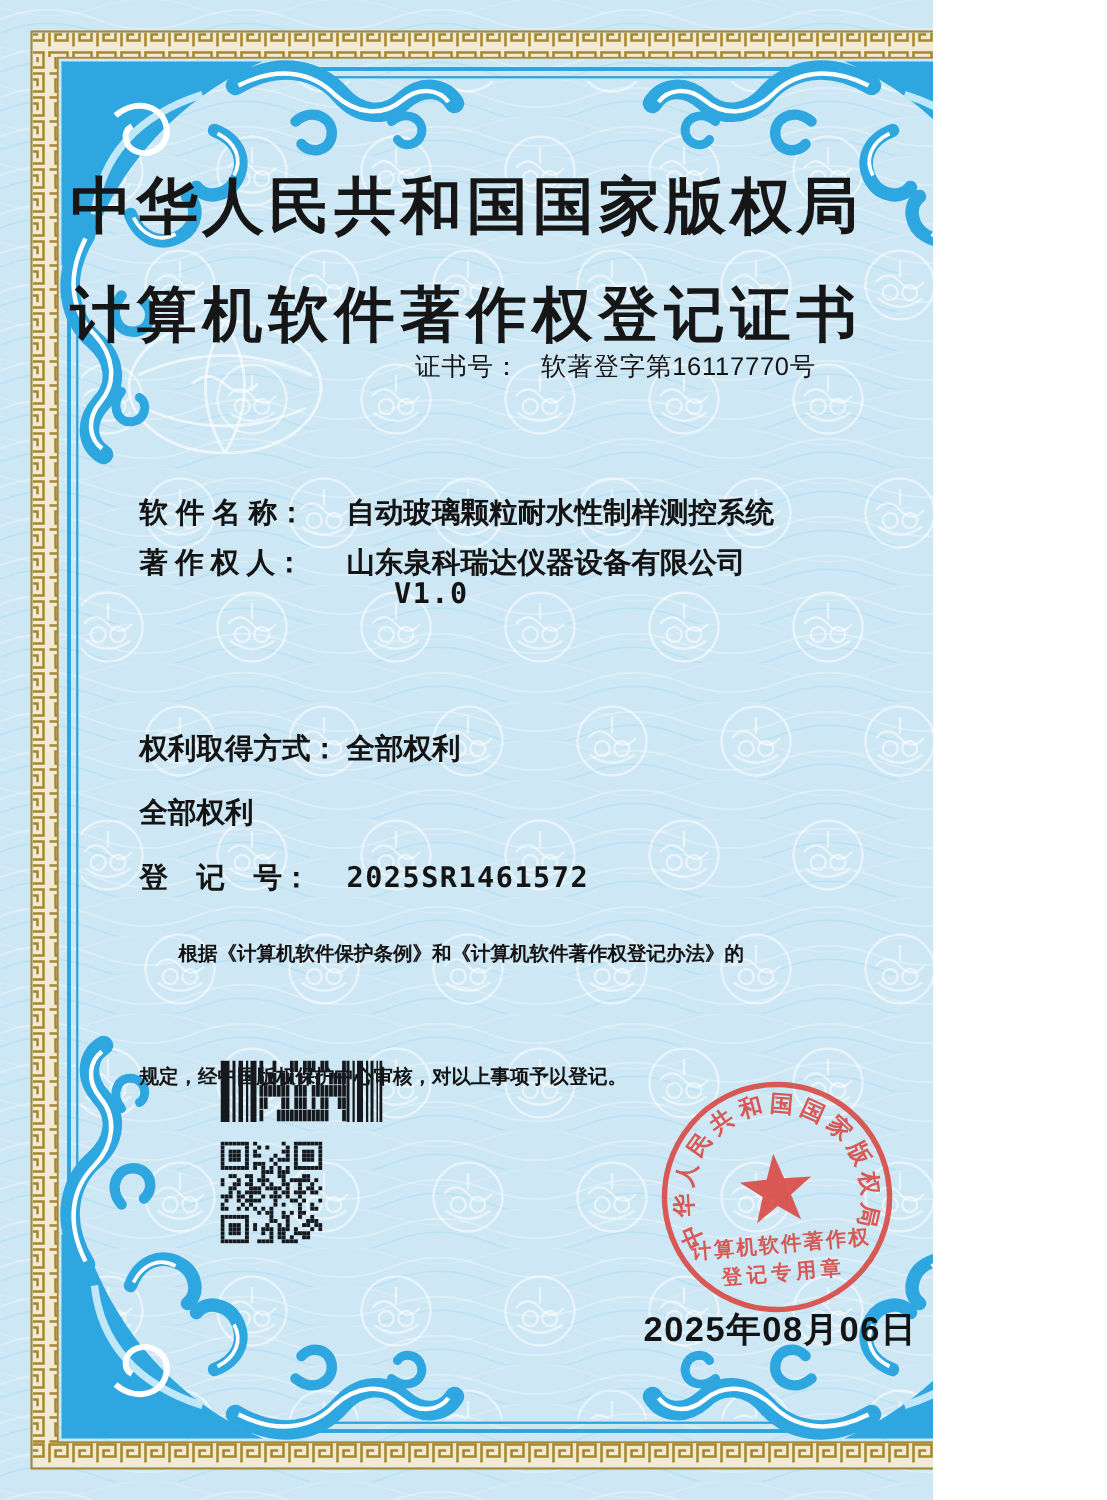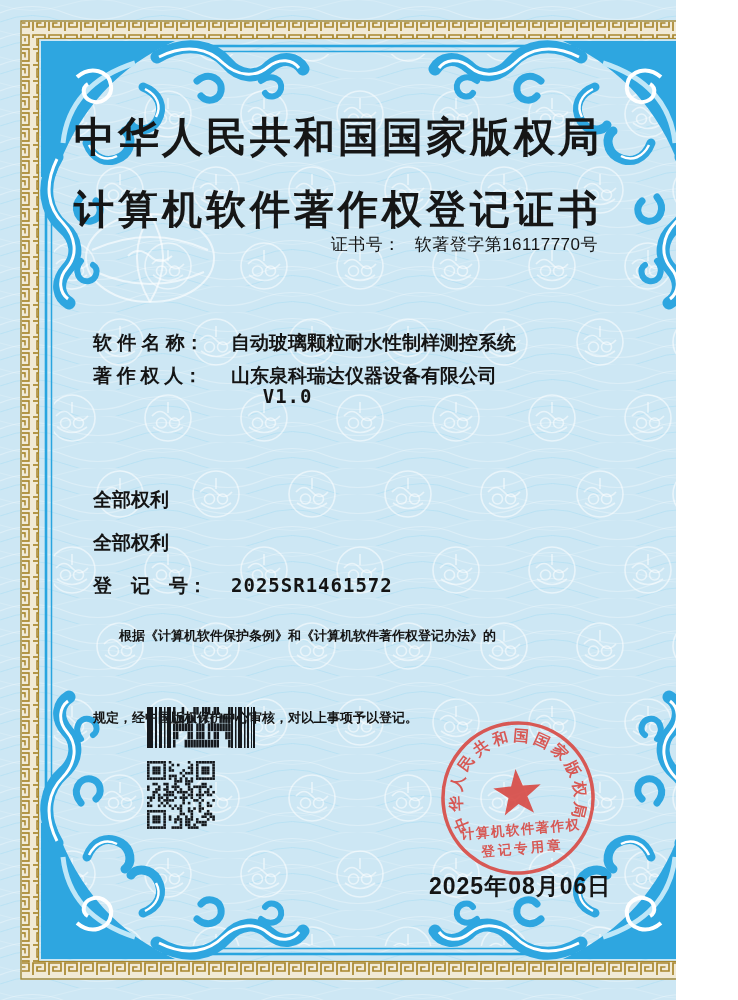--- a/index.html
+++ b/index.html
@@ -1,18 +1,18 @@
 <!DOCTYPE html>
 <html><head>
 <meta charset="utf-8">
 <style>
   html,body{margin:0;padding:0;}
   .page{
     position:relative;
-    width:676px;height:1000px;
+    width:622px;height:1000px;
     background:#cde7f4;
     overflow:hidden;
     font-family:"Liberation Sans", sans-serif;
     color:#141414;
   }
   .abs{position:absolute;}
   .title{
     left:0;right:0;text-align:center;
     font-family:"Liberation Serif", serif;
     font-weight:900;color:#161616;
@@ -161,20 +161,21 @@
     <span class="fvalue"><span>自动玻璃颗粒耐水性制样测控系统</span><br>
       <span class="mono">V1.0</span></span>
   </div>
 
   <div class="abs field f2">
     <span class="flabel">著 作 权 人：</span>
     <span class="fvalue">山东泉科瑞达仪器设备有限公司</span>
   </div>
 
   <div class="abs field f3">
+    <span class="flabel">权利取得方式：</span>
     <span class="fvalue">全部权利</span>
   </div>
 
   <div class="abs field f4">
     <span class="fvalue">全部权利</span>
   </div>
 
   <div class="abs field f5">
     <span class="flabel">登　记　号：</span>
     <span class="fvalue mono">2025SR1461572</span>

